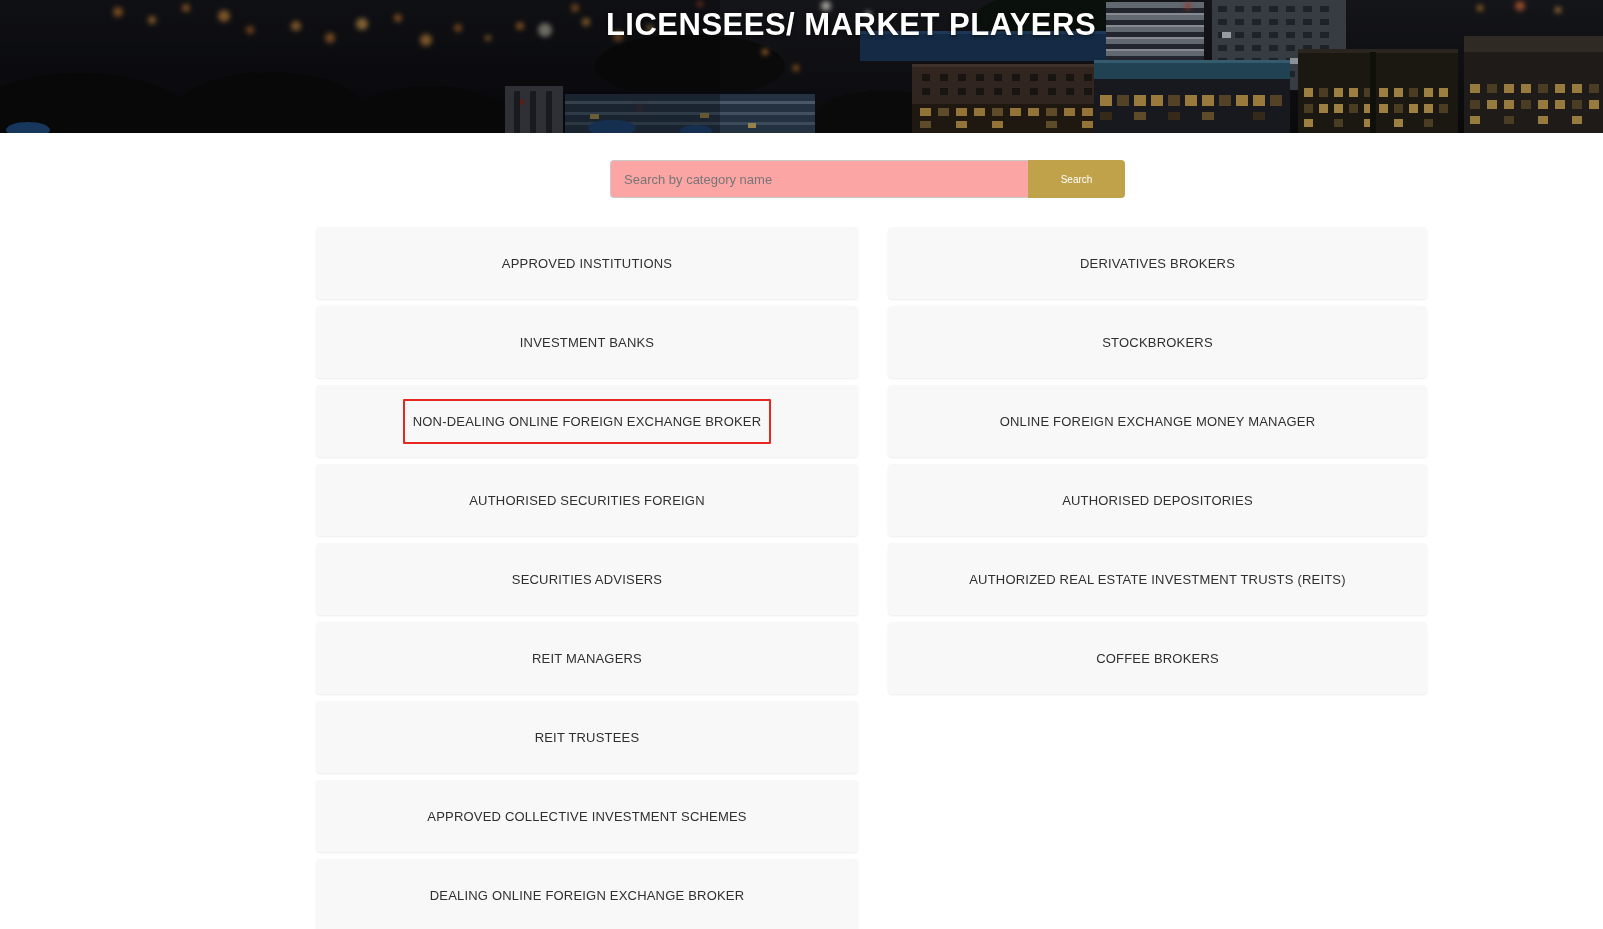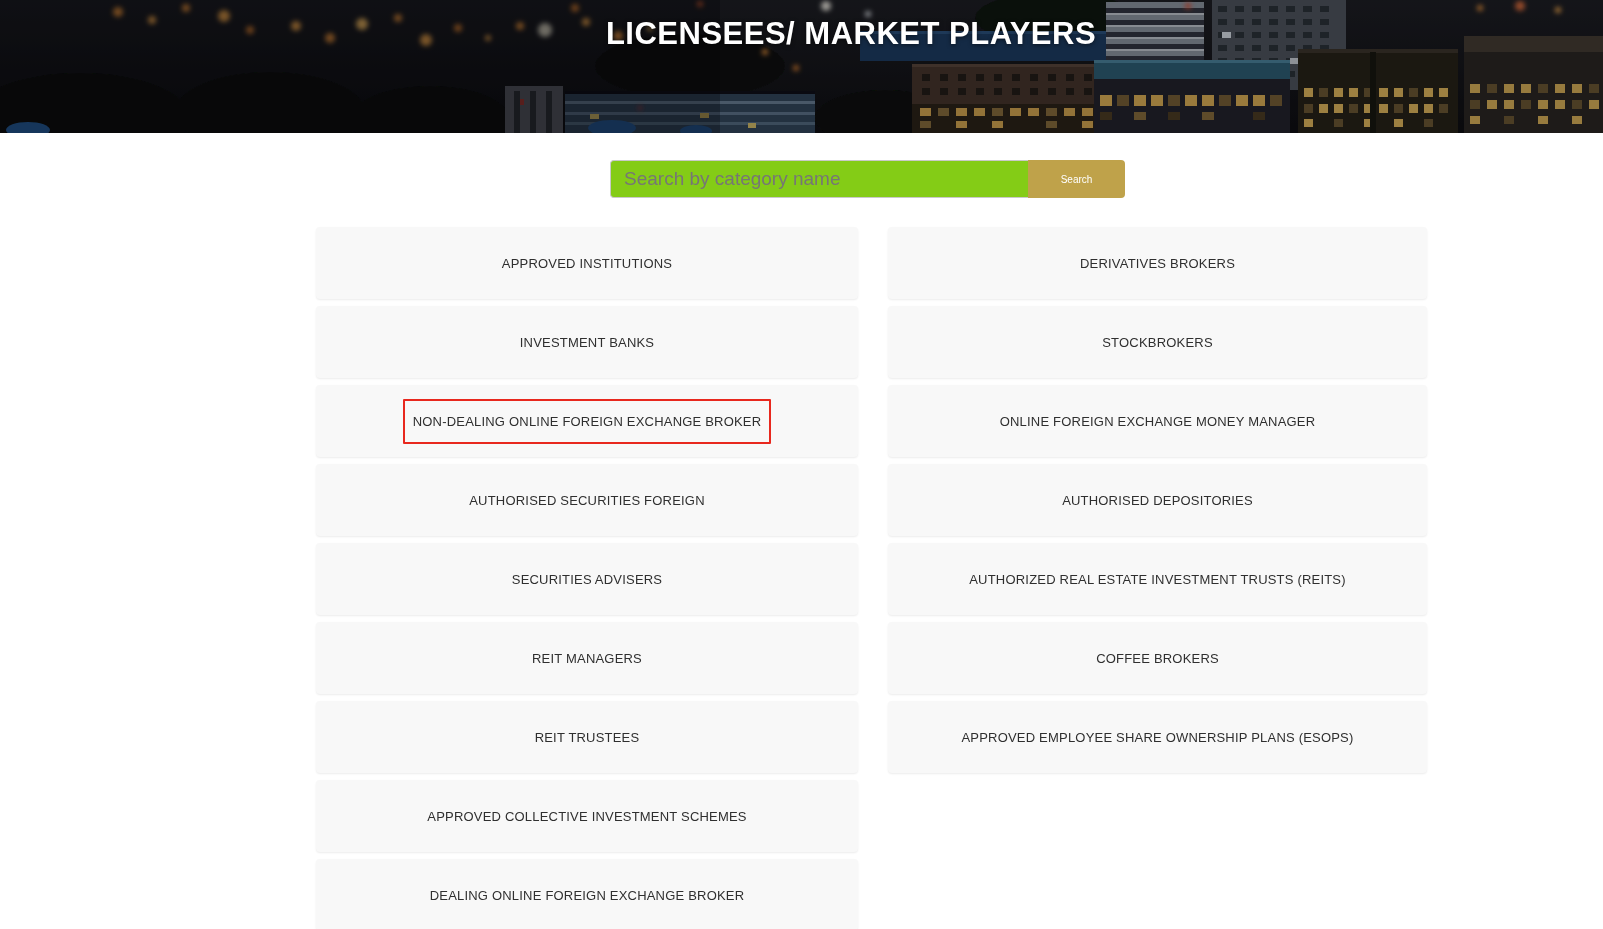--- a/index.html
+++ b/index.html
@@ -9,32 +9,32 @@
     --highlight-red:#e8281e;
   }
   *{margin:0;padding:0;box-sizing:border-box;}
   body{background:#fff;font-family:"Liberation Sans", sans-serif;}
   .page{position:relative;width:1603px;height:929px;background:#fff;overflow:hidden;}
 
   
   .banner{position:absolute;left:0;top:0;width:1603px;height:133px;overflow:hidden;background:#0d0d10;}
   .banner svg{display:block;}
   .banner-title{
-    position:absolute;left:99px;right:0;top:16px;text-align:center;
+    position:absolute;left:99px;right:0;top:7px;text-align:center;
     color:#fff;font-size:31px;font-weight:600;letter-spacing:.5px;
     text-shadow:0 1px 4px rgba(0,0,0,.55);
     font-family:"Liberation Sans", sans-serif;white-space:nowrap;
   }
 
   
   .search-wrap{position:absolute;left:610px;top:160px;display:flex;height:38px;}
   .search-input{
     width:418px;height:38px;border:1px solid #c9c9c9;border-right:none;
-    border-radius:4px 0 0 4px;padding:0 13px;font-size:19px;color:#333;
-    font-family:"Liberation Sans", sans-serif;outline:none;background:#84cc16;
+    border-radius:4px 0 0 4px;padding:0 13px;font-size:13px;color:#333;
+    font-family:"Liberation Sans", sans-serif;outline:none;background:#fca5a5;
   }
   .search-input::placeholder{color:#767676;}
   .search-btn{
     width:97px;height:38px;border:none;border-radius:0 4px 4px 0;
     background:var(--accent-gold,#bfa24a);color:#fff;font-size:10px;cursor:pointer;
     font-family:"Liberation Sans", sans-serif;
   }
 
   
   .grid{position:absolute;left:316px;top:227px;width:1111px;display:flex;gap:30px;}
@@ -379,19 +379,16 @@
         </div>
       <div class="card">
           <span>AUTHORISED DEPOSITORIES</span>
         </div>
       <div class="card">
           <span>AUTHORIZED REAL ESTATE INVESTMENT TRUSTS (REITS)</span>
         </div>
       <div class="card">
           <span>COFFEE BROKERS</span>
         </div>
-      <div class="card">
-          <span>APPROVED EMPLOYEE SHARE OWNERSHIP PLANS (ESOPS)</span>
-        </div>
     </div>
   </div>
 
 </div>
 
 </body></html>

